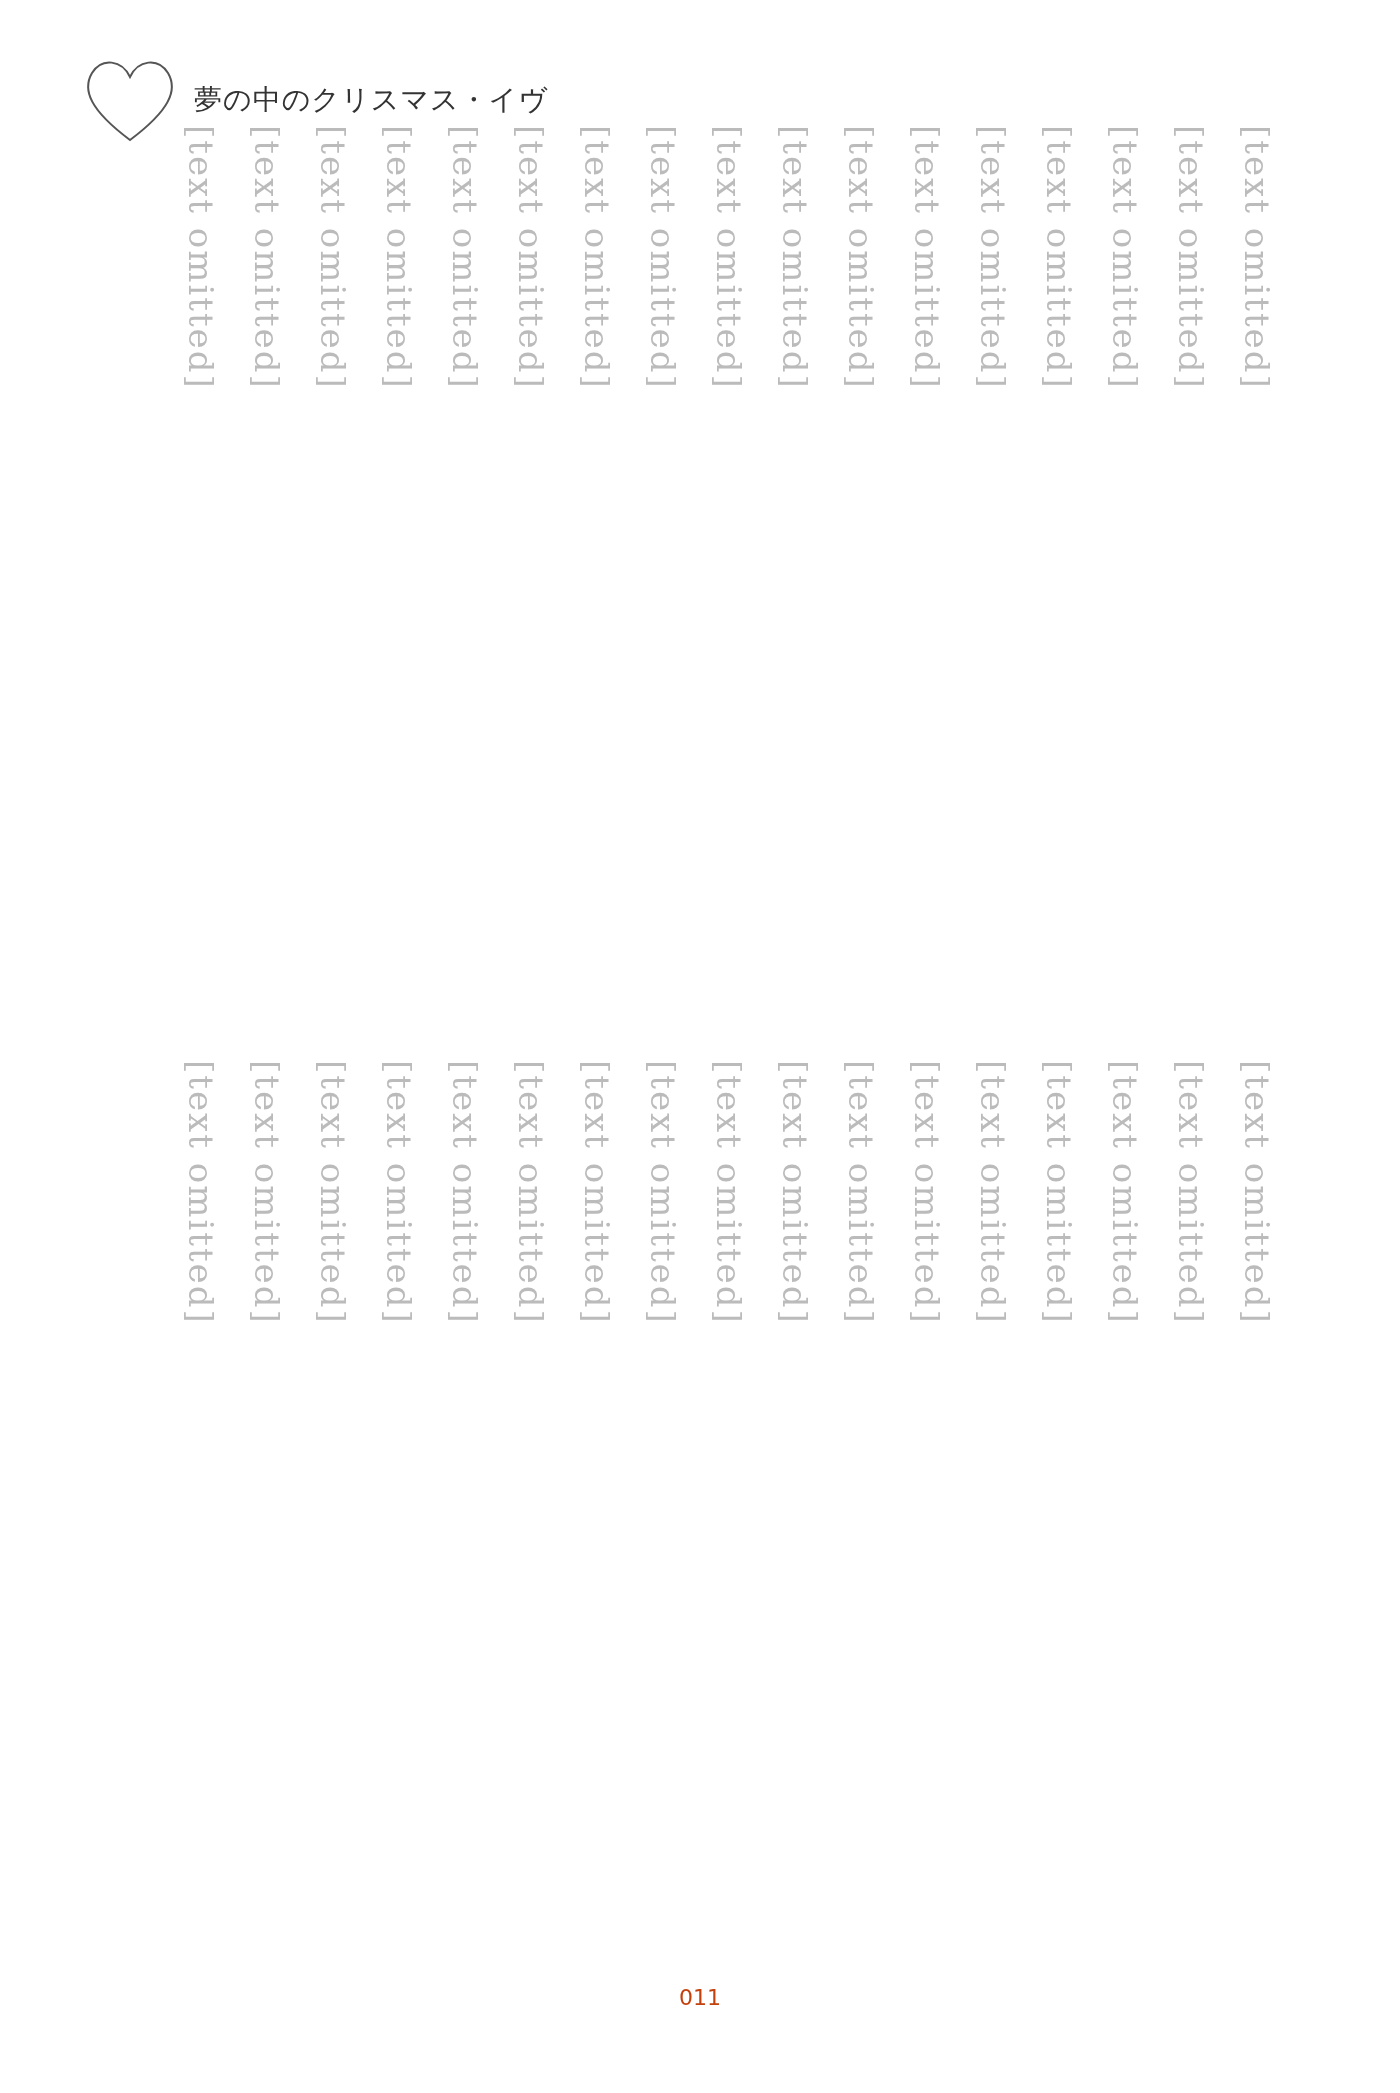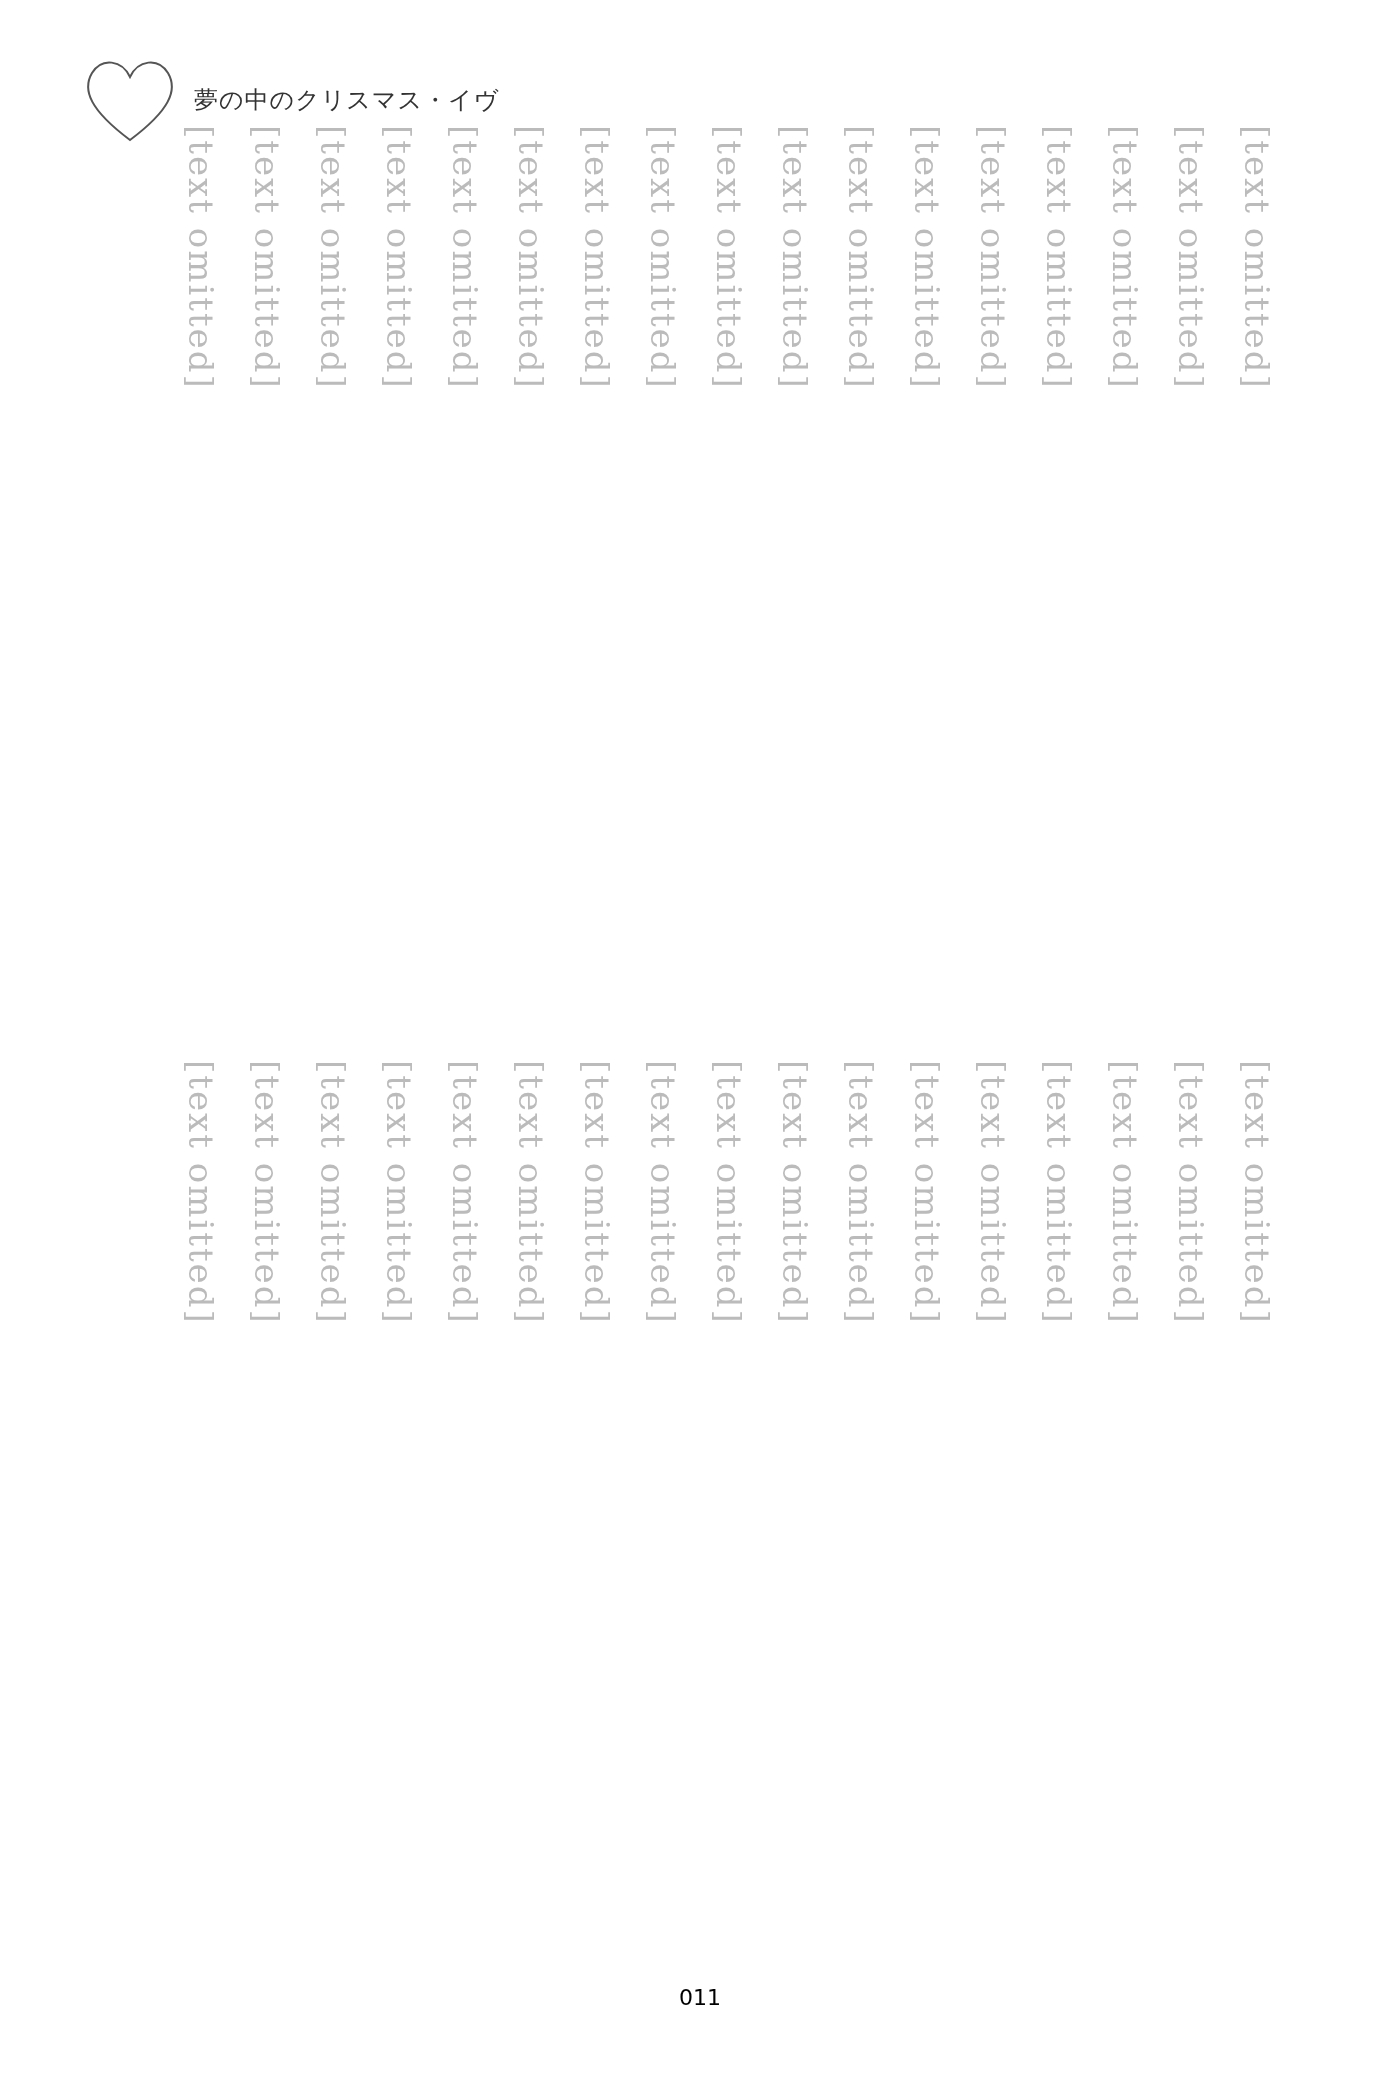--- a/index.html
+++ b/index.html
@@ -1,28 +1,28 @@
 <!DOCTYPE html>
 <html><head>
   <meta charset="utf-8">
   <style>
     html, body { margin: 0; padding: 0; background: #ffffff; }
     body { width: 1400px; height: 2093px; position: relative; overflow: hidden;
            font-family: "DejaVu Serif", serif; color: #1a1a1a; }
     .header { position: absolute; left: 80px; top: 55px; display: flex; align-items: center; gap: 14px; }
     .logo { width: 100px; height: 90px; position: relative; }
     .logo svg { width: 100%; height: 100%; }
-    .series-title { font-size: 24px; letter-spacing: 1px; color: #333; }
+    .series-title { font-size: 28px; letter-spacing: 1px; color: #333; }
     .block { position: absolute; writing-mode: vertical-rl; font-size: 34px; line-height: 66px;
              letter-spacing: 2px; }
     .block.top { top: 125px; right: 110px; height: 890px; width: 1150px; }
     .block.bottom { top: 1060px; right: 110px; height: 860px; width: 1150px; }
     .placeholder-line { color: #bbbbbb; }
     .page-number { position: absolute; left: 0; right: 0; top: 1985px; text-align: center;
-                   font-family: "DejaVu Sans", sans-serif; font-size: 22px; color: #000000; }
+                   font-family: "DejaVu Sans", sans-serif; font-size: 22px; color: #c2410c; }
   </style>
 </head>
 <body>
 
 <div class="header">
   <div class="logo">
     <svg viewBox="0 0 100 90">
         <path d="M50 85 C10 55 2 35 12 18 C22 2 42 5 50 22 C58 5 78 2 88 18 C98 35 90 55 50 85 Z" fill="none" stroke="#555" stroke-width="2"></path>
       </svg>
   </div>

